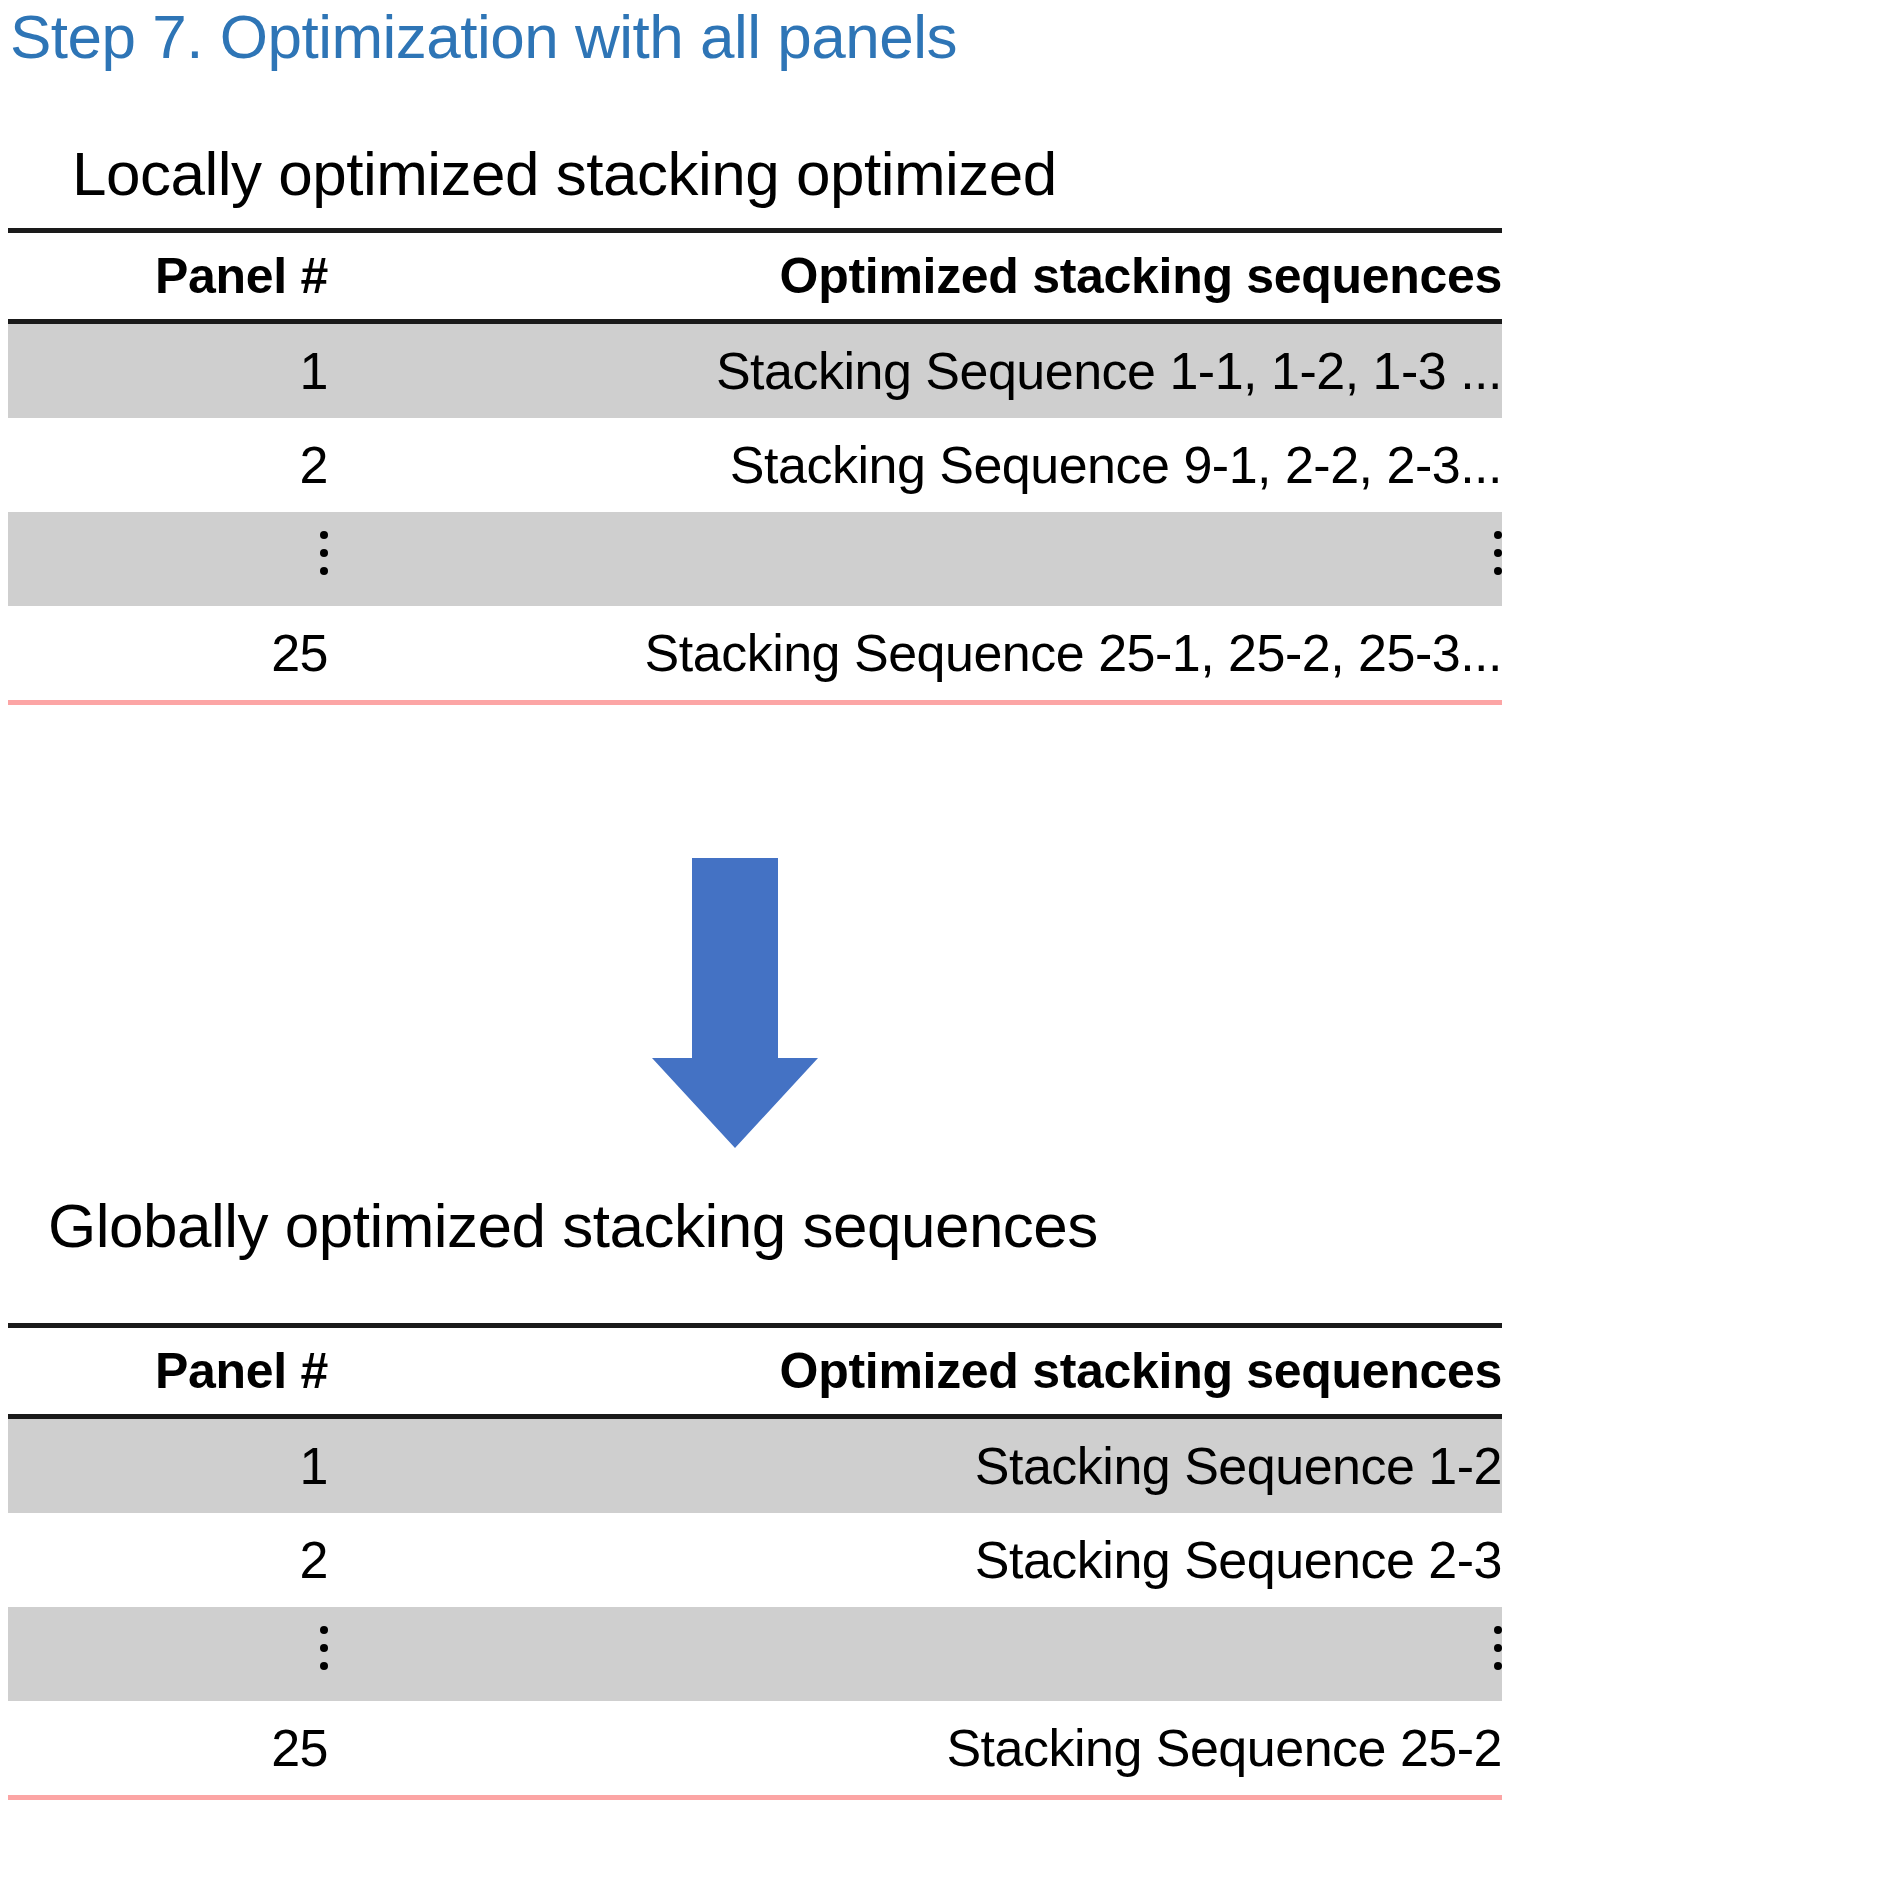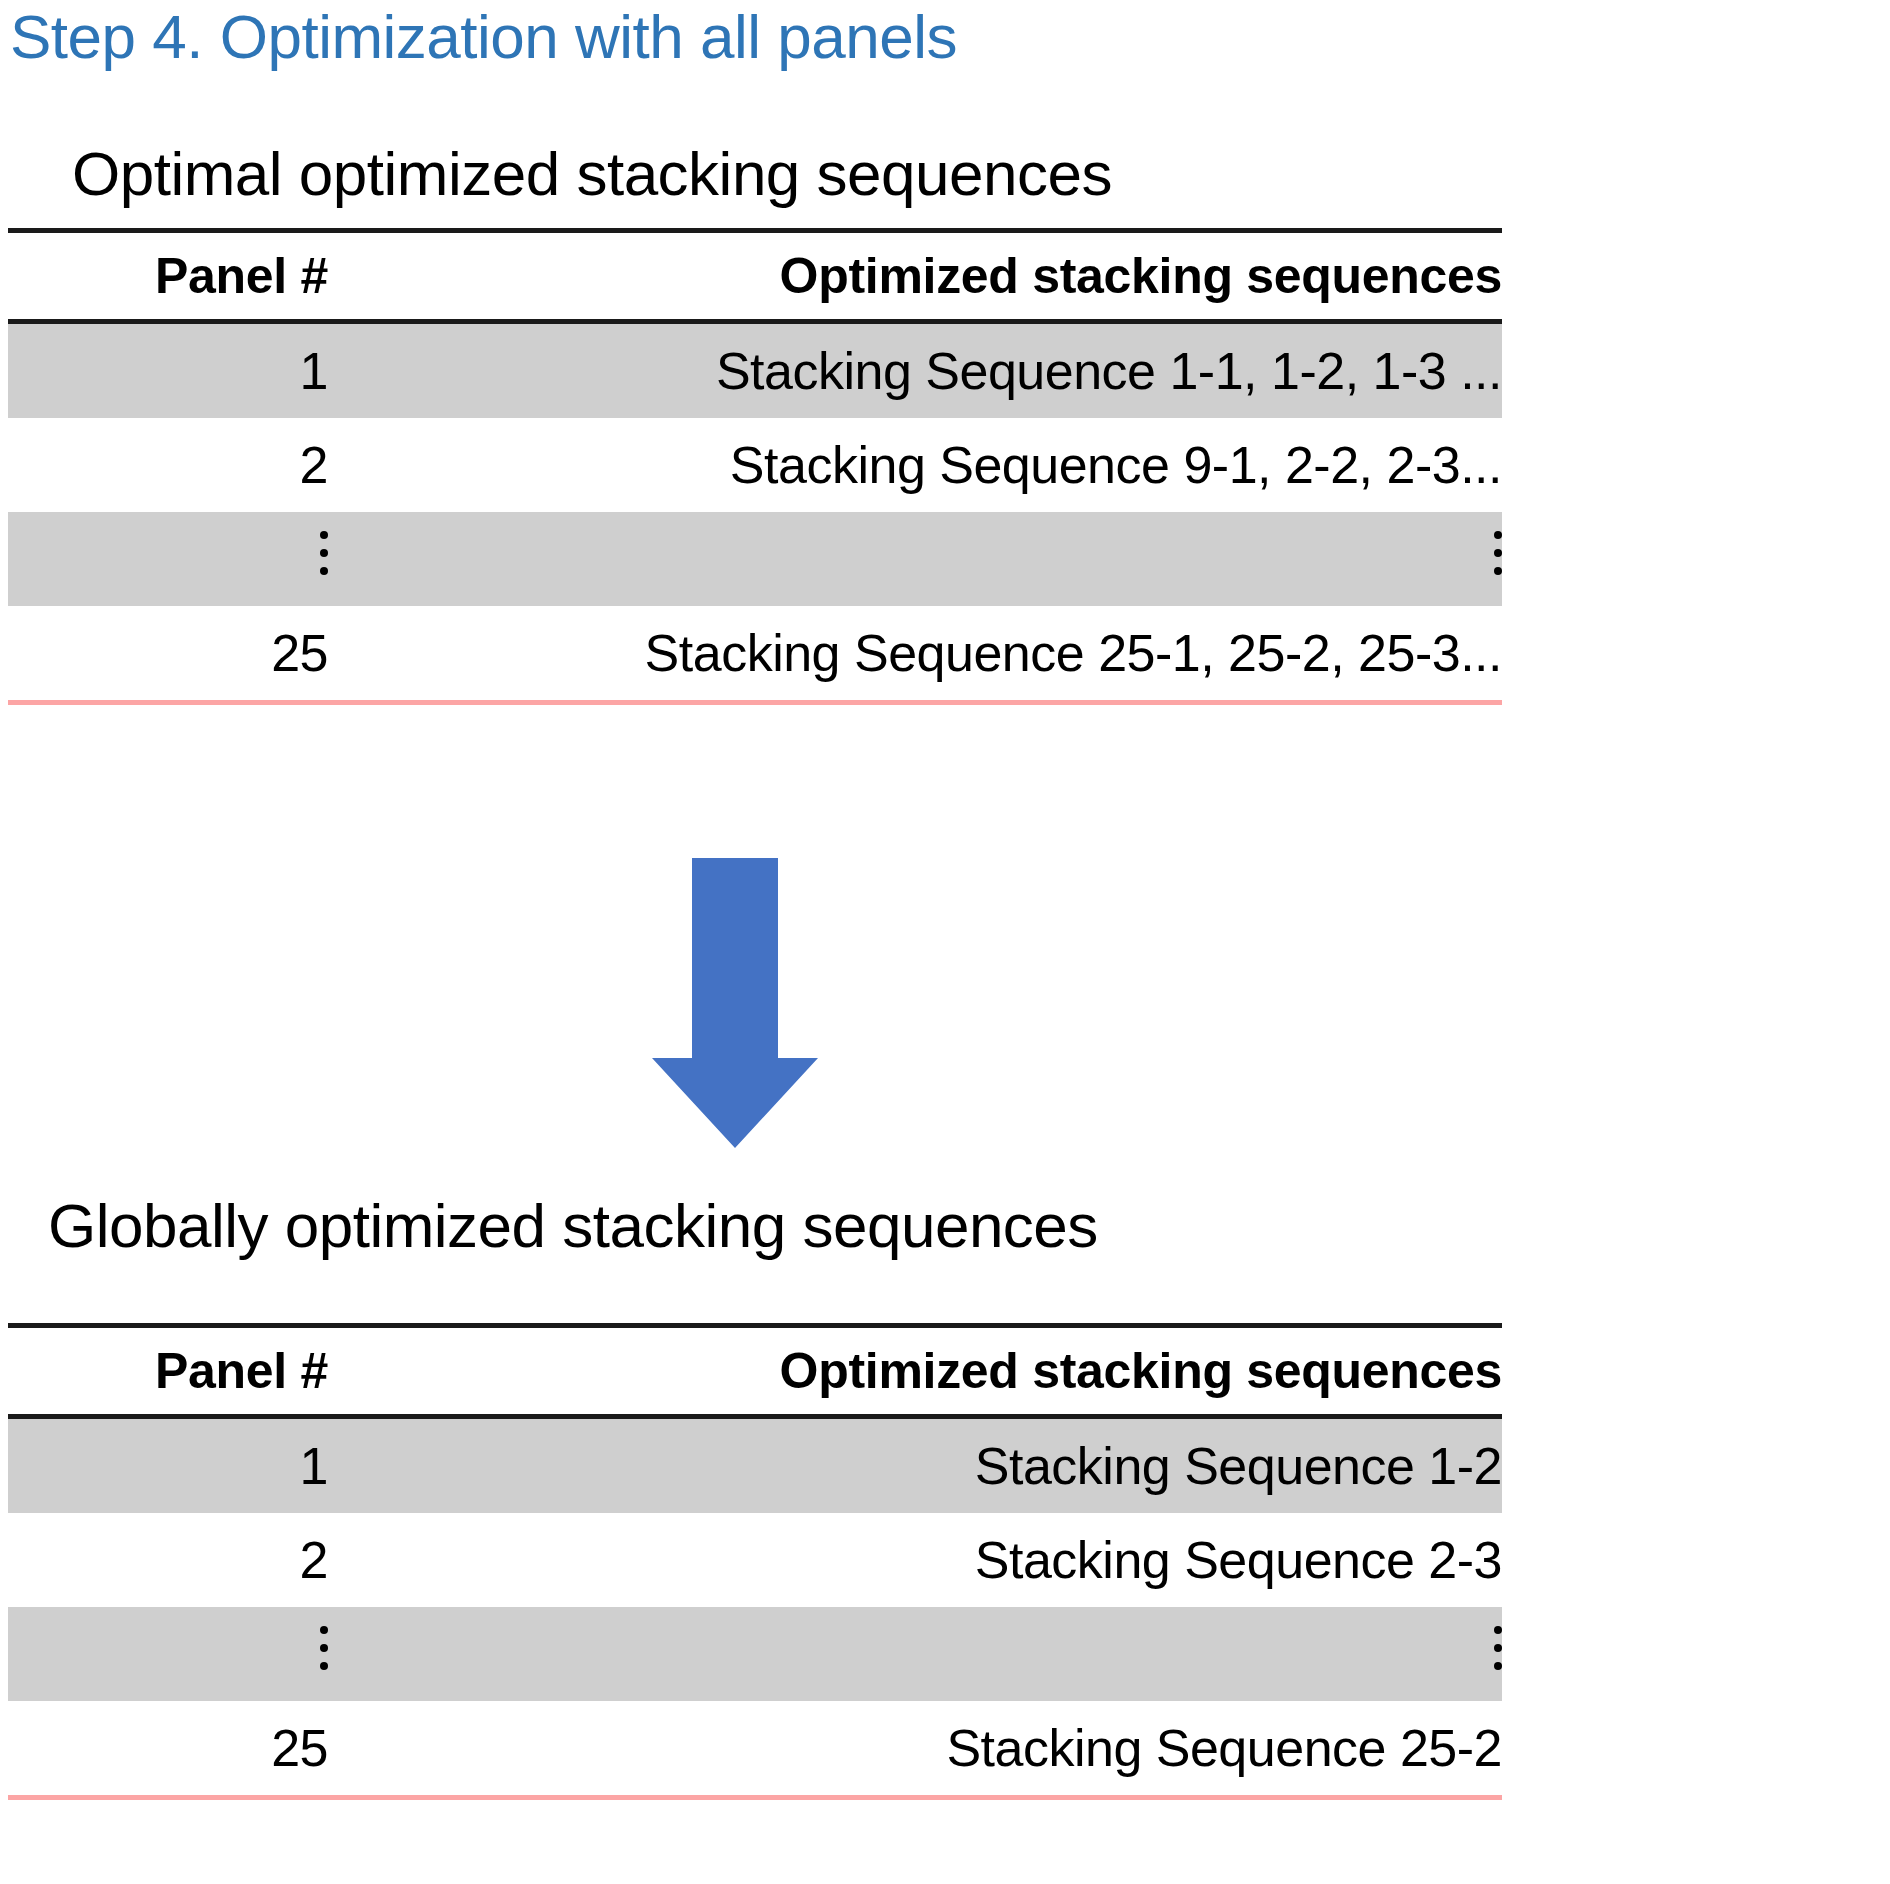--- a/index.html
+++ b/index.html
@@ -126,23 +126,23 @@
     line-height: 1.28;
     color: #FF0000;
     letter-spacing: -0.6px;
     white-space: nowrap;
   }
   #annotation .line { display: block; }
 </style>
 </head>
 <body>
 
-<div id="step-title">Step 4. Optimization with all panels</div>
-
-<div id="caption-local" class="section-caption">Optimal optimized stacking sequences</div>
+<div id="step-title">Step 7. Optimization with all panels</div>
+
+<div id="caption-local" class="section-caption">Locally optimized stacking optimized</div>
 
 <table id="table-local" class="seq-table">
   <colgroup>
     <col class="col-panel">
     <col class="col-seq">
   </colgroup>
   <thead>
     <tr>
       <th>Panel #</th>
       <th>Optimized stacking sequences</th>

